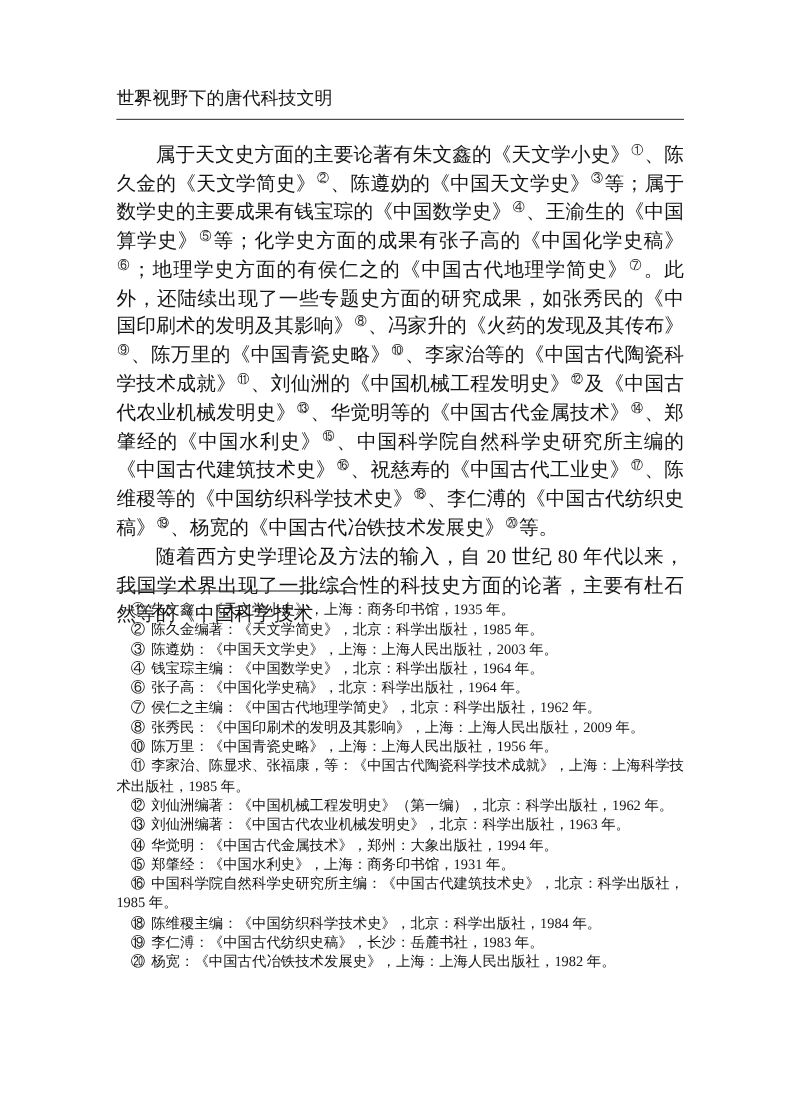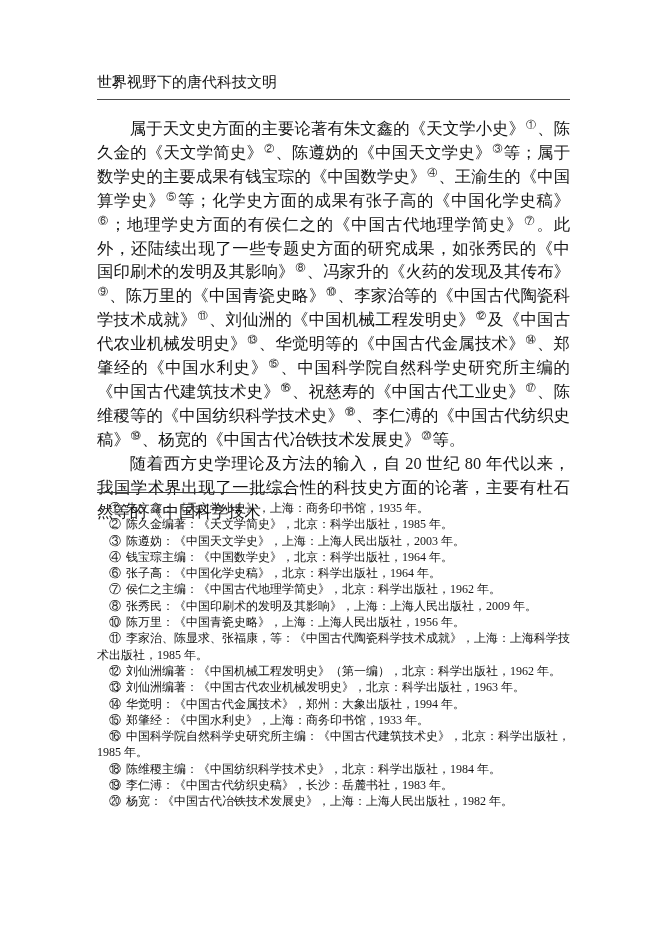--- a/index.html
+++ b/index.html
@@ -98,19 +98,19 @@
       <div class="footnote"><span class="fn-marker">③</span><span>陈遵妫：《中国天文学史》，上海：上海人民出版社，2003 年。</span></div>
       <div class="footnote"><span class="fn-marker">④</span><span>钱宝琮主编：《中国数学史》，北京：科学出版社，1964 年。</span></div>
       <div class="footnote"><span class="fn-marker">⑥</span><span>张子高：《中国化学史稿》，北京：科学出版社，1964 年。</span></div>
       <div class="footnote"><span class="fn-marker">⑦</span><span>侯仁之主编：《中国古代地理学简史》，北京：科学出版社，1962 年。</span></div>
       <div class="footnote"><span class="fn-marker">⑧</span><span>张秀民：《中国印刷术的发明及其影响》，上海：上海人民出版社，2009 年。</span></div>
       <div class="footnote"><span class="fn-marker">⑩</span><span>陈万里：《中国青瓷史略》，上海：上海人民出版社，1956 年。</span></div>
       <div class="footnote"><span class="fn-marker">⑪</span><span>李家治、陈显求、张福康，等：《中国古代陶瓷科学技术成就》，上海：上海科学技术出版社，1985 年。</span></div>
       <div class="footnote"><span class="fn-marker">⑫</span><span>刘仙洲编著：《中国机械工程发明史》（第一编），北京：科学出版社，1962 年。</span></div>
       <div class="footnote"><span class="fn-marker">⑬</span><span>刘仙洲编著：《中国古代农业机械发明史》，北京：科学出版社，1963 年。</span></div>
       <div class="footnote"><span class="fn-marker">⑭</span><span>华觉明：《中国古代金属技术》，郑州：大象出版社，1994 年。</span></div>
-      <div class="footnote"><span class="fn-marker">⑮</span><span>郑肇经：《中国水利史》，上海：商务印书馆，1933 年。</span></div>
+      <div class="footnote"><span class="fn-marker">⑮</span><span>郑肇经：《中国水利史》，上海：商务印书馆，1931 年。</span></div>
       <div class="footnote"><span class="fn-marker">⑯</span><span>中国科学院自然科学史研究所主编：《中国古代建筑技术史》，北京：科学出版社，1985 年。</span></div>
       <div class="footnote"><span class="fn-marker">⑱</span><span>陈维稷主编：《中国纺织科学技术史》，北京：科学出版社，1984 年。</span></div>
       <div class="footnote"><span class="fn-marker">⑲</span><span>李仁溥：《中国古代纺织史稿》，长沙：岳麓书社，1983 年。</span></div>
       <div class="footnote"><span class="fn-marker">⑳</span><span>杨宽：《中国古代冶铁技术发展史》，上海：上海人民出版社，1982 年。</span></div>
     </div>
 </div>
 
 </body></html>

